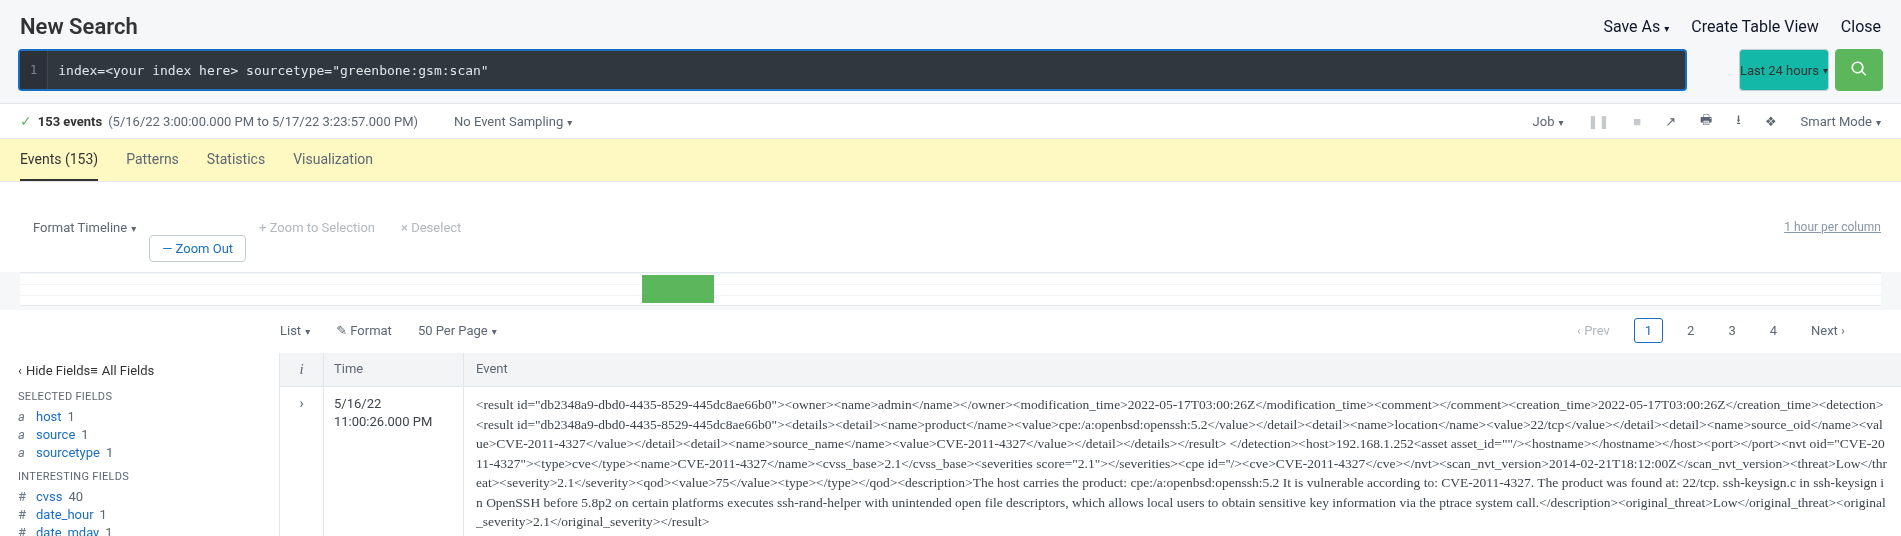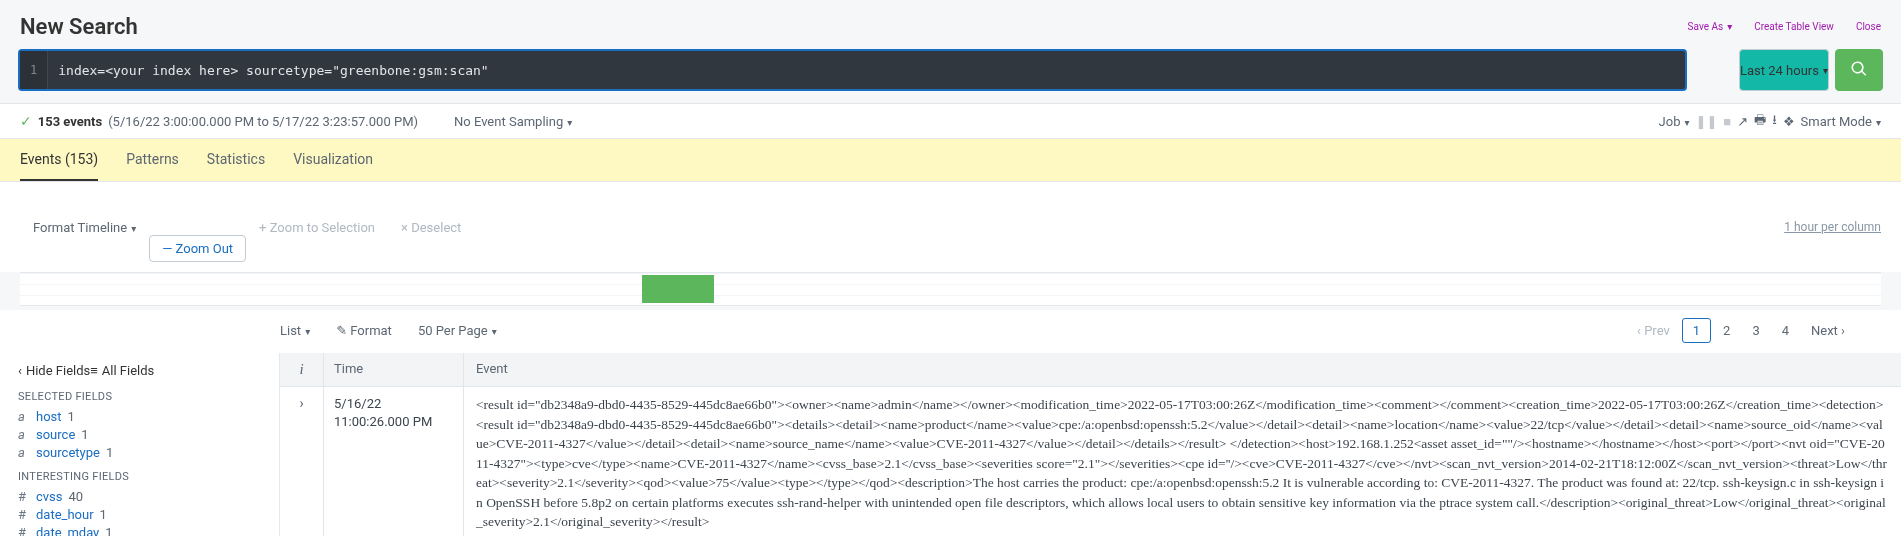--- a/index.html
+++ b/index.html
@@ -2,40 +2,40 @@
 <html><head>
 <meta charset="utf-8">
 <style>
 * { box-sizing: border-box; margin: 0; padding: 0; }
 body { font-family: -apple-system, BlinkMacSystemFont, "Segoe UI", Roboto, sans-serif; font-size: 13px; color: #3c444d; width: 1901px; background: #f5f7f8; }
 
 
 .hdr { display: flex; justify-content: space-between; align-items: center; padding: 14px 20px 10px 20px; background: #f5f7f8; }
 .hdr h1 { font-size: 22px; font-weight: 600; color: #333; }
 .hdr-actions { display: flex; gap: 22px; }
-.hdr-link { color: #a21caf; cursor: pointer; font-size: 10px; }
+.hdr-link { color: #0f172a; cursor: pointer; font-size: 16px; }
 .caret::after { content: "▾"; margin-left: 4px; font-size: 10px; }
 
 
 .search-row { display: flex; padding: 0 18px 12px 18px; gap: 6px; align-items: stretch; }
 .search-box { flex: 1; background: #31373e; border: 2px solid #1a6ec2; border-radius: 4px; display: flex; align-items: center; height: 42px; }
 .ln { color: #7d8793; background: #2b3137; padding: 0 10px; height: 100%; display: flex; align-items: center; font-family: Menlo, Consolas, monospace; font-size: 12px; border-right: 1px solid #3f464d; }
 .spl { color: #e1e6eb; font-family: Menlo, Consolas, monospace; font-size: 13px; padding-left: 10px; white-space: pre; flex:1; outline:none; border:none; background:transparent; }
 .time-picker { background: #14b8a6; border: 1px solid #c3cbd4; border-radius: 4px; padding: 0 0; display: flex; align-items: center; color: #333; cursor: pointer; font-size: 13px; margin-left: 46px; }
 .run-btn { background: #5cb65c; border: 1px solid #5cb65c; border-radius: 4px; width: 48px; display: flex; align-items: center; justify-content: center; cursor: pointer; }
 .run-btn svg { width: 18px; height: 18px; fill: #fff; }
 
 
 .info-bar { display: flex; align-items: center; padding: 6px 20px; background: #fff; border-top: 1px solid #e1e6eb; border-bottom: 1px solid #e1e6eb; font-size: 13px; }
 .info-left { display: flex; align-items: center; gap: 6px; }
 .chk { color: #5cb65c; font-size: 14px; }
 .info-left b { color: #333; }
 .info-left .range { color: #5c6773; }
 .sampling { margin-left: 30px; color: #5c6773; cursor: pointer; }
-.info-right { margin-left: auto; display: flex; align-items: center; gap: 6px; color: #5c6773; }
+.info-right { margin-left: auto; display: flex; align-items: center; gap: 24px; color: #5c6773; }
 .info-right .icon-btn { cursor: pointer; }
 .disabled { opacity: .35; }
 
 
 .tabs { display: flex; gap: 28px; padding: 0 20px; border-bottom: 1px solid #e1e6eb; background: #fef9c3; }
 .tab { padding: 12px 0; color: #5c6773; cursor: pointer; border-bottom: 2px solid transparent; font-size: 14px; }
 .tab.active { color: #333; border-bottom-color: #333; }
 
 
 .tl-ctrl { display: flex; align-items: center; padding: 10px 20px; background: #fff; }
@@ -45,21 +45,21 @@
 .tl-right { margin-left: auto; color: #8a97a4; font-size: 12px; text-decoration: underline; }
 
 
 .tl-canvas { height: 34px; background: #fff; border-top: 1px solid #e5e9ed; border-bottom: 1px solid #e5e9ed; margin: 0 20px 4px 20px; position: relative; }
 .tl-lines { position:absolute; inset:0; background: repeating-linear-gradient(#f2f4f6 0 1px, transparent 1px 11px); }
 .tl-bar { position: absolute; left: 622px; width: 72px; top: 2px; bottom: 2px; background: #5cb65c; }
 
 
 .res-tb { display: flex; align-items: center; padding: 8px 20px 10px 280px; background: #fff; }
 .res-tb > div { margin-right: 26px; color: #5c6773; cursor: pointer; font-size: 13px; }
-.pager { margin-left: auto; display: flex; align-items: center; gap: 2px; }
+.pager { margin-left: auto; display: flex; align-items: center; gap: 14px; }
 .pager .pg { padding: 4px 10px; border-radius: 3px; color: #5c6773; cursor: pointer; }
 .pager .pg.active { border: 1px solid #1a6ec2; color: #1a6ec2; }
 .pager .pg.dis { color: #b0b8c1; }
 
 
 .content { display: flex; background: #fff; }
 .sidebar { width: 280px; padding: 10px 18px; border-right: 1px solid #e5e9ed; }
 .side-top { display: flex; margin-bottom: 12px; font-size: 13px; color: #333; }
 .side-top span { cursor: pointer; }
 .side-top .caret-l::before { content: "‹"; margin-right: 4px; }

